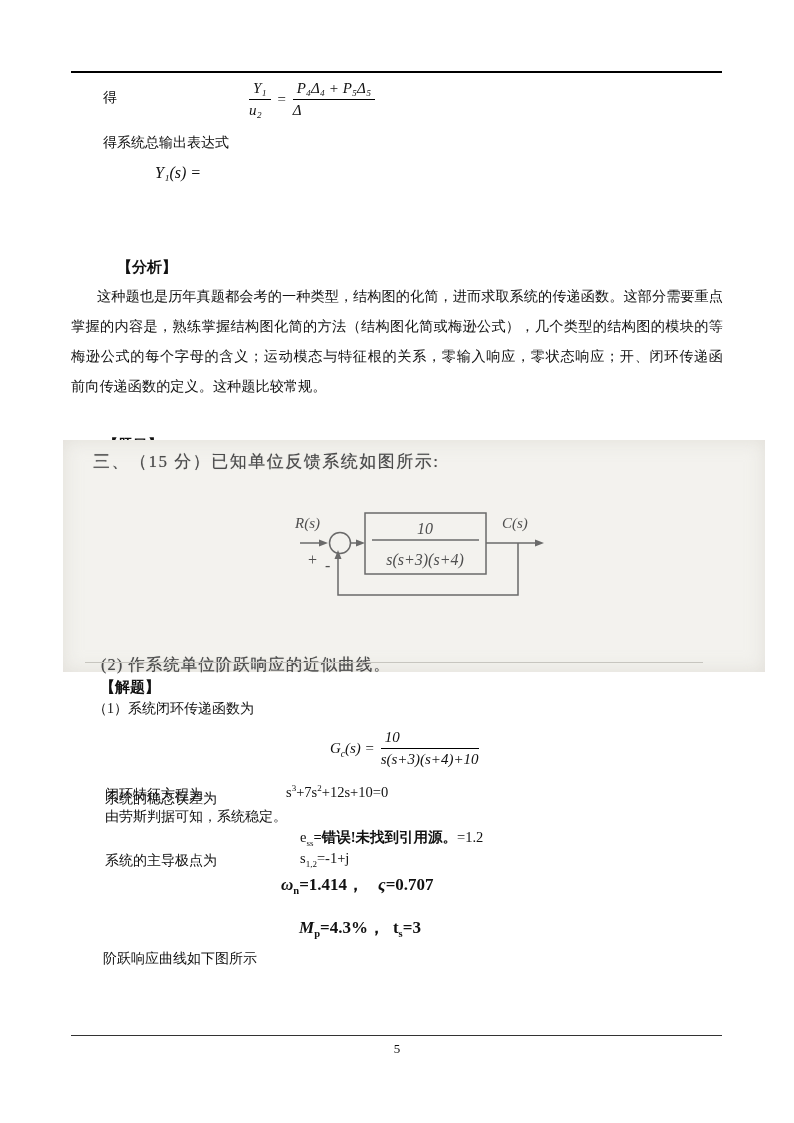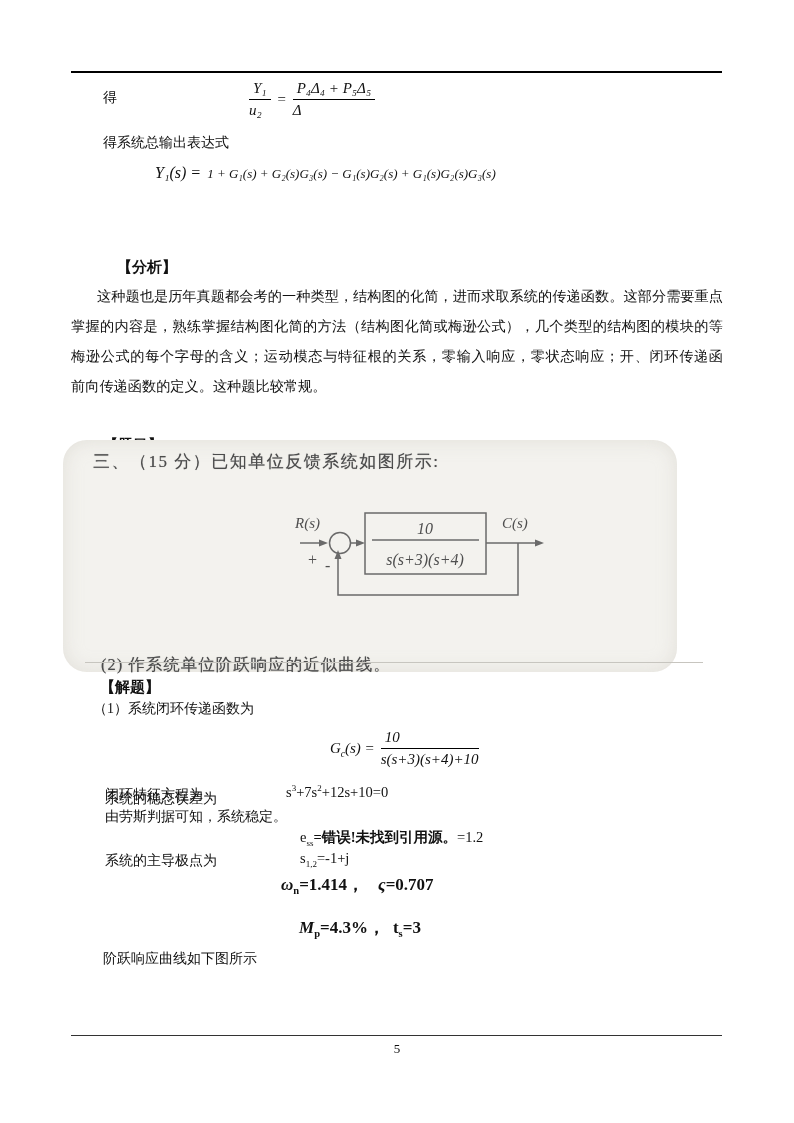--- a/index.html
+++ b/index.html
@@ -62,35 +62,34 @@
       <span class="num">P₄Δ₄ + P₅Δ₅</span>
       <span class="den">Δ</span>
     </span>
   </div>
 
   <span class="abs cjk" style="left:103px; top:134px;">得系统总输出表达式</span>
 
   <div class="abs mathrow it" style="left:155px; top:164px; font-size:13px;">
     <span style="font-size:16px;">Y₁(s) =</span>
     <span class="frac">
-      <span class="den">1 + G₁(s) + G₂(s)G₃(s) − G₁(s)G₂(s) + G₁(s)G₂(s)G₃(s)</span>
     </span>
   </div>
 
   <span class="abs heading" style="left:117px; top:258px;">【分析】</span>
   <div class="abs para" style="left:71px; top:281px;">
     <div class="pline just indent">这种题也是历年真题都会考的一种类型，结构图的化简，进而求取系统的传递函数。这部分需要重点</div>
     <div class="pline just">掌握的内容是，熟练掌握结构图化简的方法（结构图化简或梅逊公式），几个类型的结构图的模块的等效，</div>
     <div class="pline just">梅逊公式的每个字母的含义；运动模态与特征根的关系，零输入响应，零状态响应；开、闭环传递函数，</div>
     <div class="pline">前向传递函数的定义。这种题比较常规。</div>
   </div>
 
   <span class="abs heading" style="left:103px; top:436px;">【题目】3</span>
 
-  <div class="abs scan" style="left:63px; top:440px; width:614px; height:232px;border-radius:24px;">
+  <div class="abs scan" style="left:63px; top:440px; width:702px; height:232px;">
     <span class="abs scan-text scan-title" style="left:30px; top:10px;">三、（15 分）已知单位反馈系统如图所示:</span>
 
     <svg class="abs diagram-svg" style="left:210px; top:60px;" width="300" height="112" viewBox="0 0 300 112">
       <g stroke="#6a6a6a" stroke-width="1.5" fill="none">
         <line x1="27" y1="43" x2="48" y2="43"></line>
         <circle cx="67" cy="43" r="10.5"></circle>
         <line x1="77.5" y1="43" x2="85" y2="43"></line>
         <rect x="92" y="13" width="121" height="61"></rect>
         <line x1="99" y1="40" x2="206" y2="40"></line>
         <line x1="213" y1="43" x2="264" y2="43"></line>

